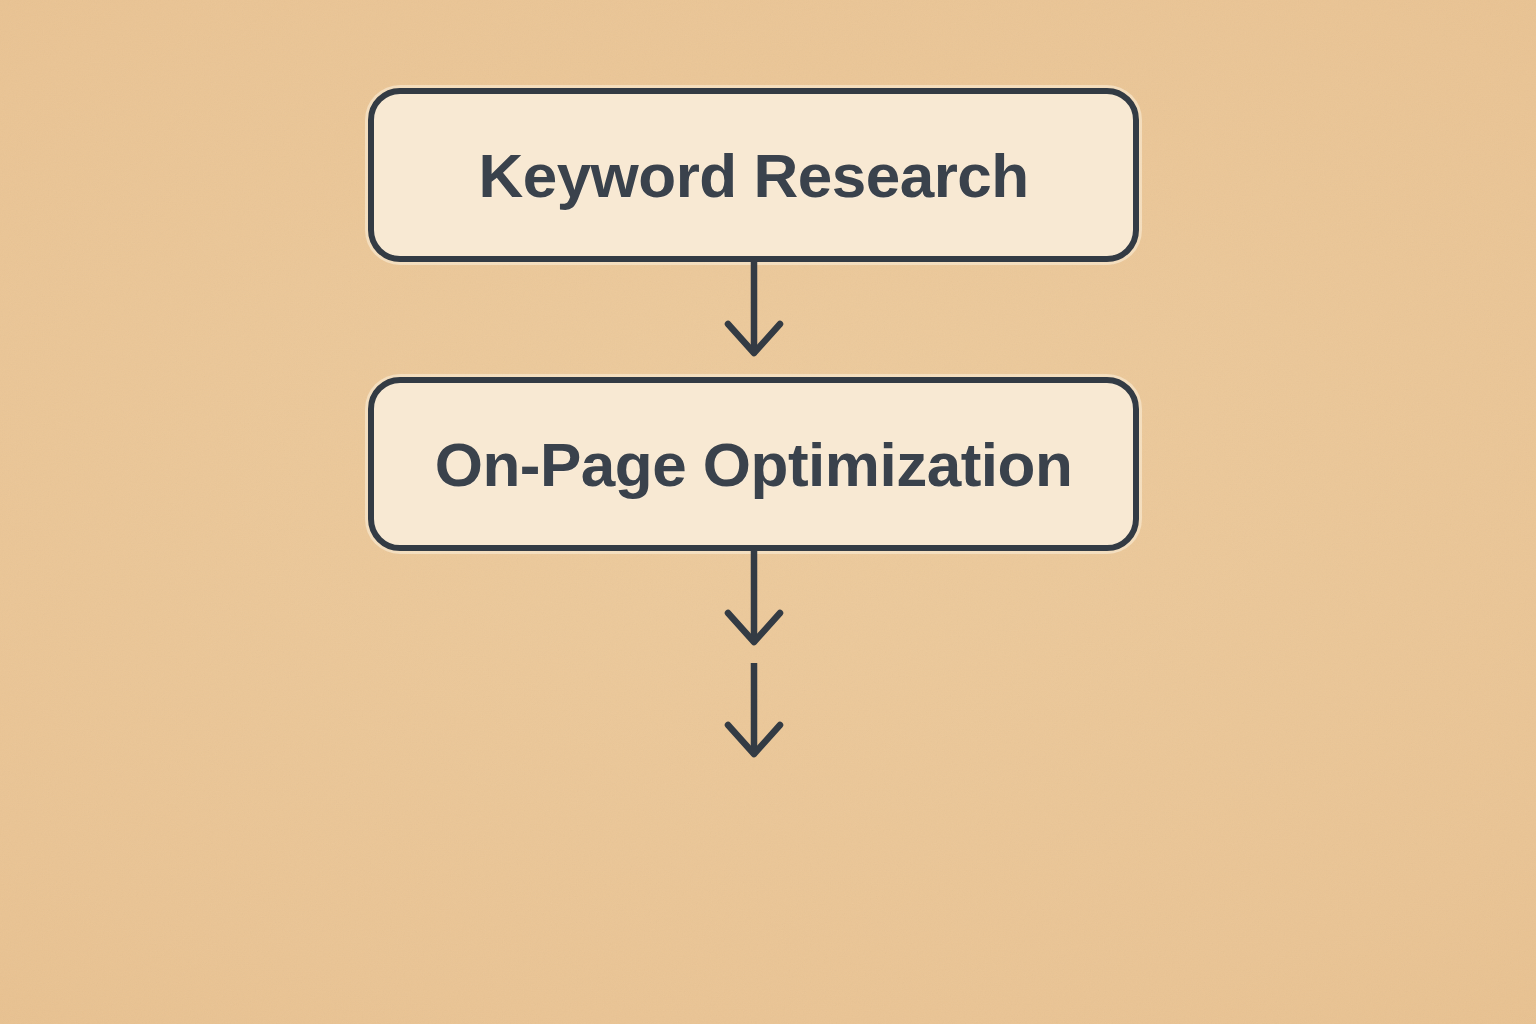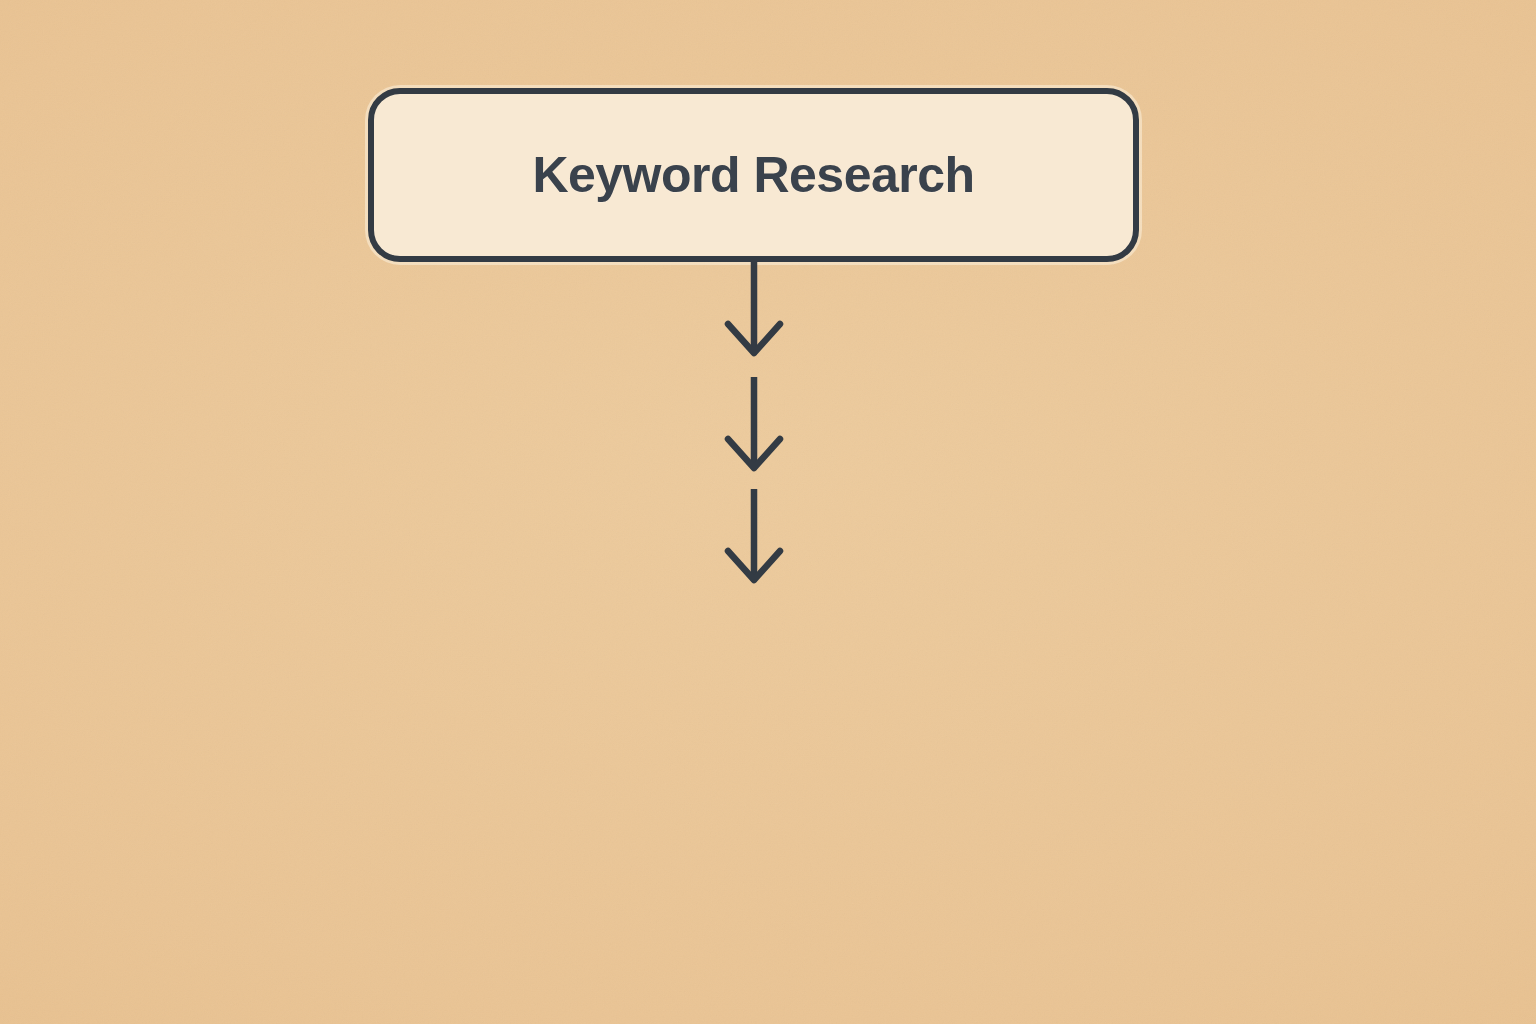--- a/index.html
+++ b/index.html
@@ -43,21 +43,21 @@
     height: 174px;
     background: var(--node-fill);
     border: 6px solid var(--node-border);
     border-radius: 32px;
     box-shadow: 0 0 0 3px rgba(252, 240, 221, 0.55);
     display: flex;
     align-items: center;
     justify-content: center;
   }
   .node-label {
-    font-size: 50px;
+    font-size: 62px;
     font-weight: 700;
     color: var(--node-text);
     letter-spacing: -0.5px;
     white-space: nowrap;
     text-shadow: 0 1px 0 rgba(255, 248, 238, 0.25);
   }
   .arrow-wrap {
     display: flex;
     justify-content: center;
     align-items: flex-start;
@@ -92,20 +92,23 @@
     <span class="node-label">Keyword Research</span>
   </div>
 
   <div class="arrow-wrap a1">
     <svg class="arrow-svg" width="62" height="98" viewBox="0 0 62 98" xmlns="http://www.w3.org/2000/svg">
       <line x1="31" y1="0" x2="31" y2="90"></line>
       <polyline points="5,62 31,91 57,62"></polyline>
     </svg>
   </div>
 
+  <div class="node">
+    <span class="node-label">On-Page Optimization</span>
+  </div>
 
   <div class="arrow-wrap a2">
     <svg class="arrow-svg" width="62" height="98" viewBox="0 0 62 98" xmlns="http://www.w3.org/2000/svg">
       <line x1="31" y1="0" x2="31" y2="90"></line>
       <polyline points="5,62 31,91 57,62"></polyline>
     </svg>
   </div>
 
 
   <div class="arrow-wrap a3">

